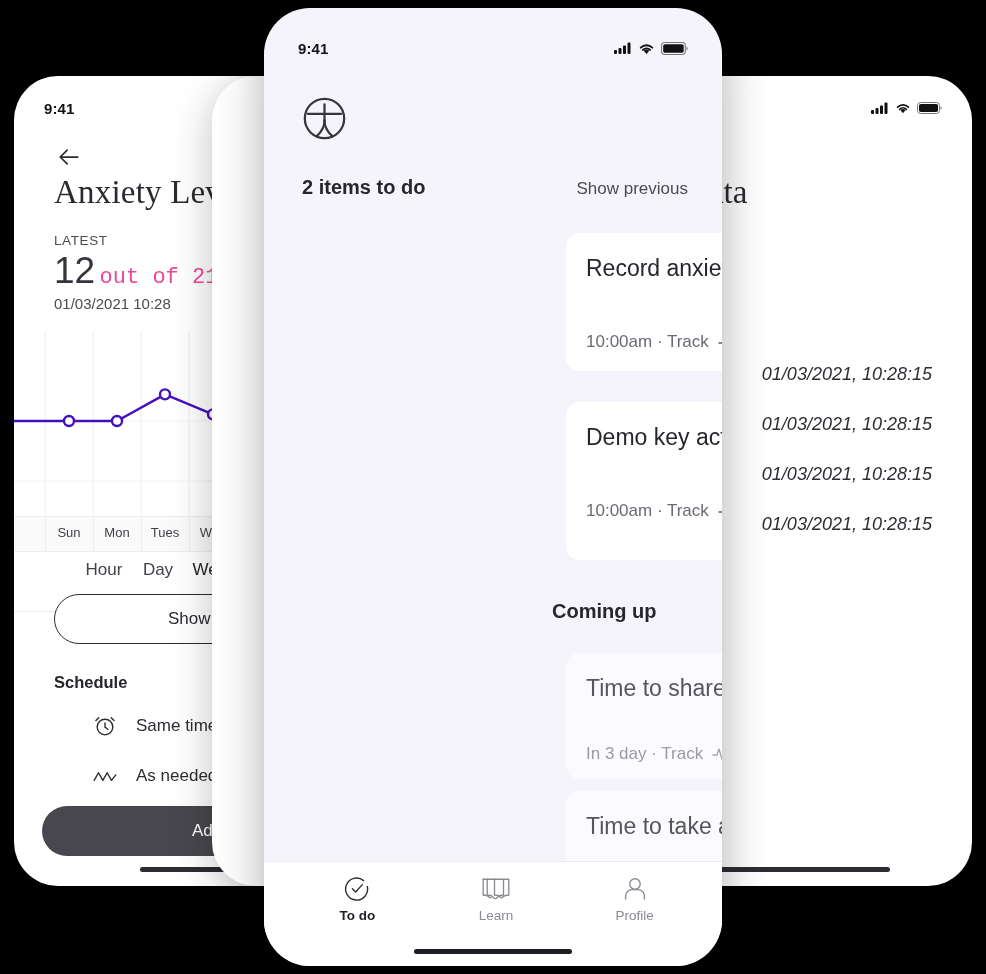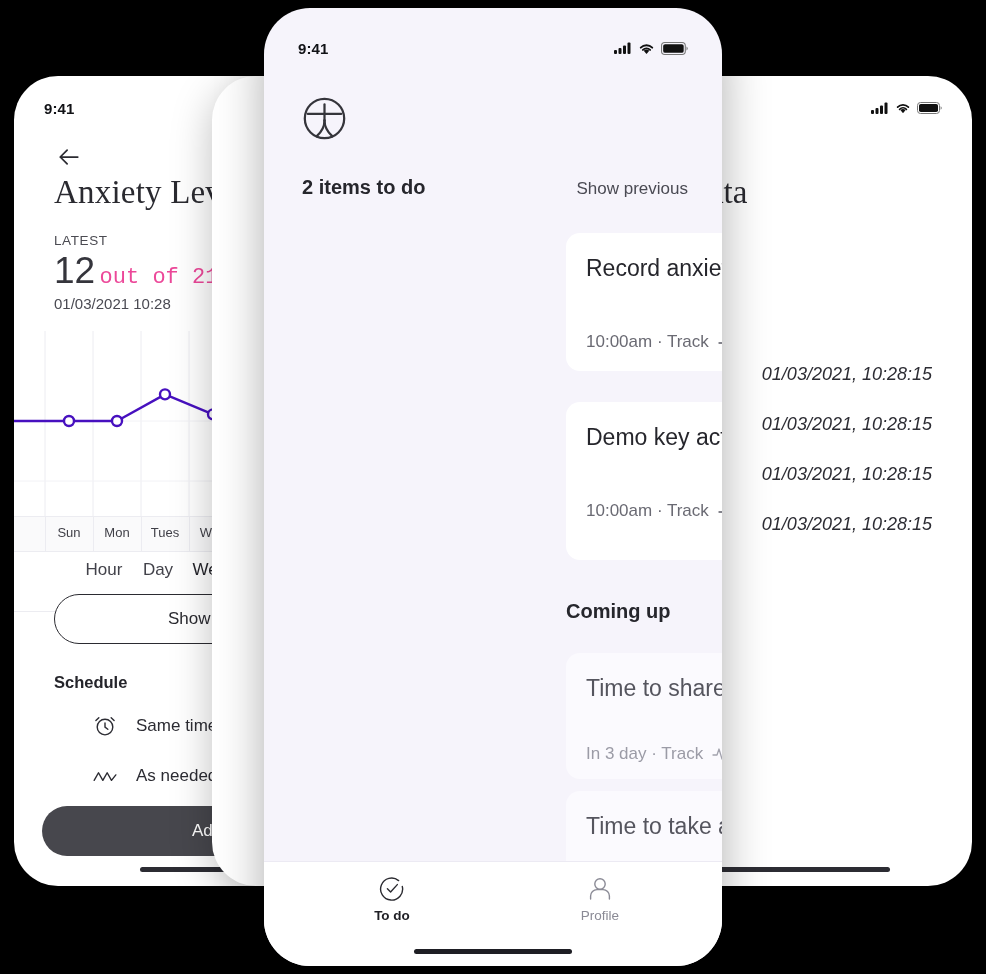--- a/index.html
+++ b/index.html
@@ -351,21 +351,21 @@
     align-items: center;
     gap: 9px;
     font-size: 17px;
     color: #6a6a73;
   }
   .card-meta.faint { color: #9b9ba6; }
   .pulse-icon { width: 24px; height: 16px; }
 
   .coming-up-title {
     position: absolute;
-    left: 302px;
+    left: 288px;
     font-size: 20px;
     font-weight: bold;
     color: #26262c;
   }
 
   .tabbar {
     position: absolute;
     left: 0;
     right: 0;
     bottom: 0;
@@ -647,20 +647,35 @@
           <div class="ticon">
             <svg width="26" height="26" viewBox="0 0 26 26">
               <path d="M23.3 10.5 A11 11 0 1 1 19.6 4.6" fill="none" stroke="currentColor" stroke-width="1.4" stroke-linecap="round"></path>
               <path d="M8.4 12.8 L11.6 16 L18.3 8.6" fill="none" stroke="currentColor" stroke-width="1.4" stroke-linecap="round" stroke-linejoin="round"></path>
             </svg>
           </div>
           <div class="tlabel">To do</div>
         </div>
 
 
+        <div class="tab-item">
+          <div class="ticon">
+            <svg width="28" height="22" viewBox="0 0 28 22">
+              <path d="M1.2 1.2 V17 c3.8 0 5.5 1.3 6.4 2.6 c0.9 1.3 2.6 1.3 3.5 0 c0.9 -1.3 2.6 -2.6 6.4 -2.6 V1.2" fill="none" stroke="currentColor" stroke-width="1.35" stroke-linecap="round" stroke-linejoin="round" transform="translate(4 0) scale(1 1)"></path>
+              <path d="M1.2 1.2 V17" fill="none" stroke="currentColor" stroke-width="1.35" stroke-linecap="round"></path>
+              <path d="M1.2 17 c3.6 0 5.4 1.2 6.3 2.4 c0.5 0.7 1.2 0.7 1.7 0" fill="none" stroke="currentColor" stroke-width="1.35" stroke-linecap="round" stroke-linejoin="round"></path>
+              <path d="M9.2 1.2 V19.6" fill="none" stroke="currentColor" stroke-width="0"></path>
+              <path d="M1.2 1.2 H9.2 V19.6" fill="none" stroke="currentColor" stroke-width="1.35" stroke-linecap="round" stroke-linejoin="round" opacity="0"></path>
+              <path d="M14.4 1.2 H26.8 V17" fill="none" stroke="currentColor" stroke-width="1.35" stroke-linecap="round" stroke-linejoin="round" opacity="0"></path>
+              <path d="M1.2 1.2 H13.2" fill="none" stroke="currentColor" stroke-width="1.35" stroke-linecap="round"></path>
+              <path d="M13.2 1.2 H26.8 V17 c-3.6 0 -5.4 1.2 -6.3 2.4 c-0.5 0.7 -1.2 0.7 -1.7 0 c-0.9 -1.2 -2.7 -2.4 -6.3 -2.4 V1.2" fill="none" stroke="currentColor" stroke-width="1.35" stroke-linecap="round" stroke-linejoin="round"></path>
+            </svg>
+          </div>
+          <div class="tlabel">Learn</div>
+        </div>
 
         <div class="tab-item">
           <div class="ticon">
             <svg width="26" height="24" viewBox="0 0 26 24">
               <circle cx="13" cy="7" r="5.2" fill="none" stroke="currentColor" stroke-width="1.4"></circle>
               <path d="M3.6 22 V19 a6.4 6.4 0 0 1 6.4 -6.4 h6 a6.4 6.4 0 0 1 6.4 6.4 V22" fill="none" stroke="currentColor" stroke-width="1.4" stroke-linecap="round"></path>
             </svg>
           </div>
           <div class="tlabel">Profile</div>
         </div>

